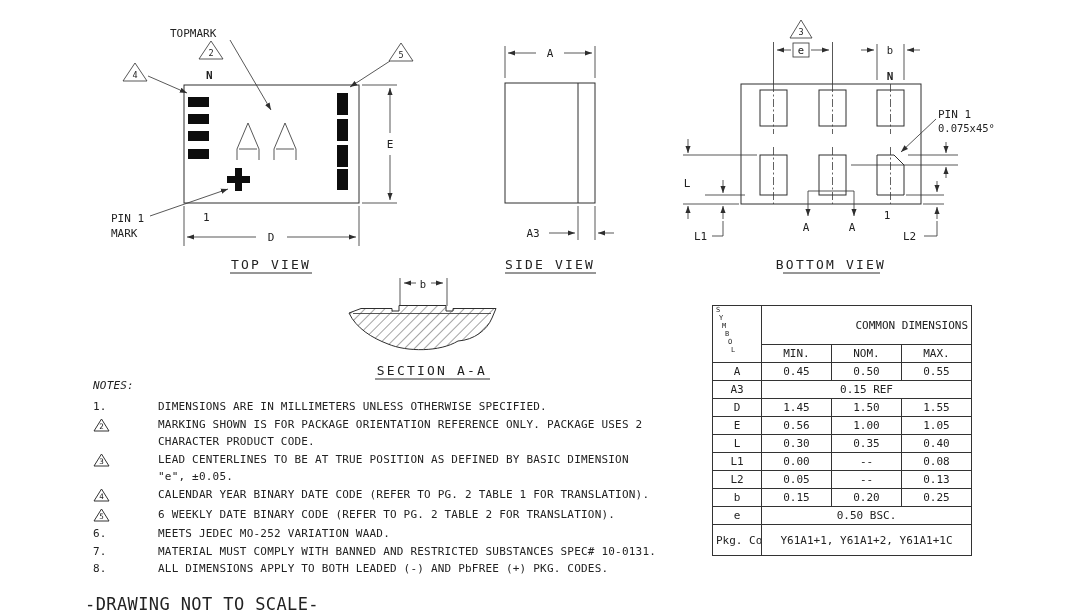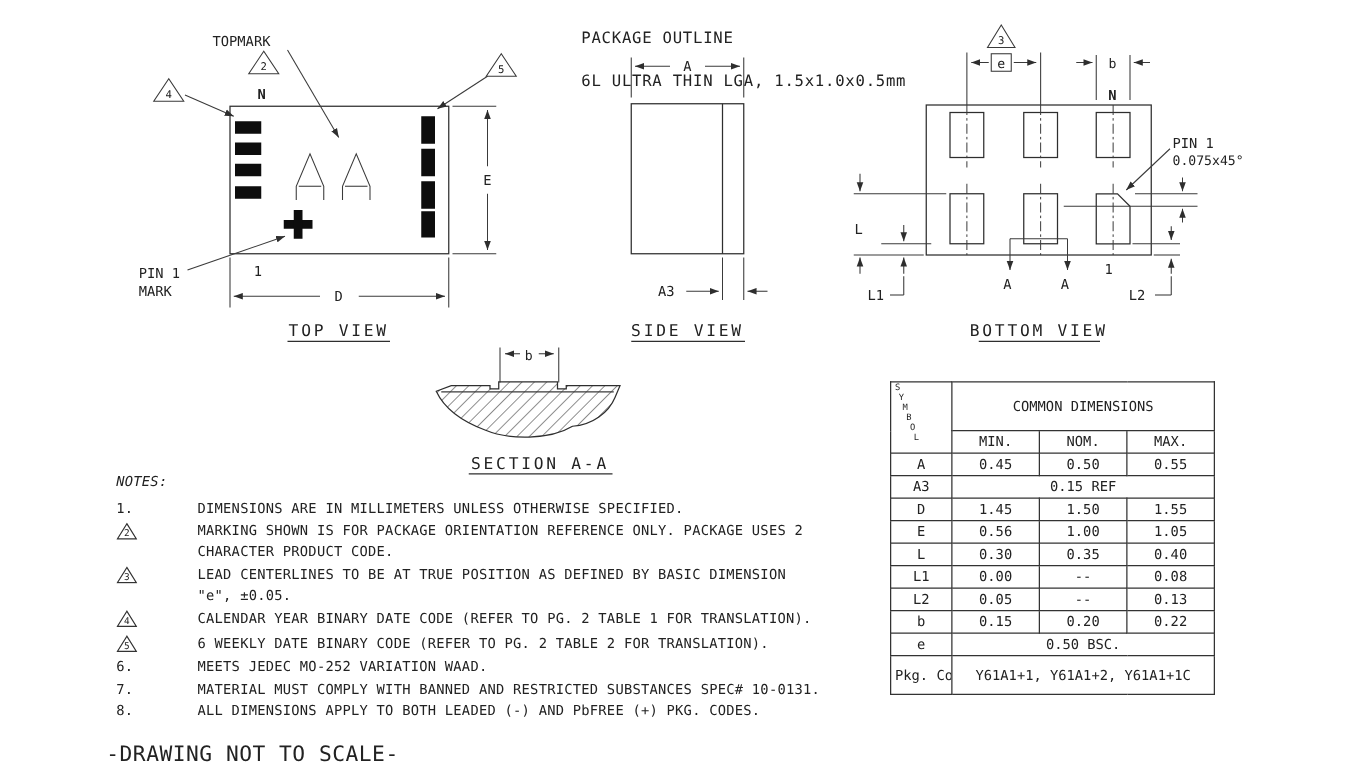--- a/index.html
+++ b/index.html
@@ -41,24 +41,20 @@
   .symletters span:nth-child(5){margin-left:12px;}
   .symletters span:nth-child(6){margin-left:15px;}
   tr.pkgrow td{height:30px;}
   td.pre{white-space:pre-line;line-height:13px;}
 </style>
 </head>
 <body>
 
 <div class="sheet">
 
-  <div class="title">
-    <div>PACKAGE OUTLINE</div>
-    <div>6L ULTRA THIN LGA, 1.5x1.0x0.5mm</div>
-  </div>
 
   <svg class="draw" width="1080" height="612" viewBox="0 0 1080 612">
     <defs>
       <marker id="ar" markerWidth="9" markerHeight="7" refX="8.5" refY="3.5" orient="auto">
         <path d="M0,0.4 L8.5,3.5 L0,6.6 Z" fill="#2e2e2e"></path>
       </marker>
       <pattern id="hatch" width="7" height="7" patternUnits="userSpaceOnUse" patternTransform="rotate(45)">
         <line x1="0" y1="0" x2="0" y2="7" stroke="#4a4a4a" stroke-width="1"></line>
       </pattern>
     </defs>
@@ -318,21 +314,21 @@
       <th rowspan="2" style="height:55px;vertical-align:top;">
         <div class="symletters">
           <span>S</span>
               <span>Y</span>
               <span>M</span>
               <span>B</span>
               <span>O</span>
               <span>L</span>
         </div>
       </th>
-      <th colspan="3" style="height:38px;">COMMON  DIMENSIONS</th>
+      <th colspan="3" style="height:38px;text-align:right;">COMMON  DIMENSIONS</th>
     </tr>
     <tr>
       <th>MIN.</th>
       <th>NOM.</th>
       <th>MAX.</th>
     </tr>
     <tr>
       <td class="sym">A</td>
       <td>0.45</td>
       <td>0.50</td>
@@ -369,21 +365,21 @@
     <tr>
       <td class="sym">L2</td>
       <td>0.05</td>
       <td>--</td>
       <td>0.13</td>
     </tr>
     <tr>
       <td class="sym">b</td>
       <td>0.15</td>
       <td>0.20</td>
-      <td>0.22</td>
+      <td>0.25</td>
     </tr>
     <tr>
       <td class="sym">e</td>
       <td colspan="3">0.50 BSC.</td>
     </tr>
     <tr class="pkgrow">
       <td class="sym pre">Pkg.
 Code</td>
       <td colspan="3">Y61A1+1, Y61A1+2, Y61A1+1C</td>
     </tr>

